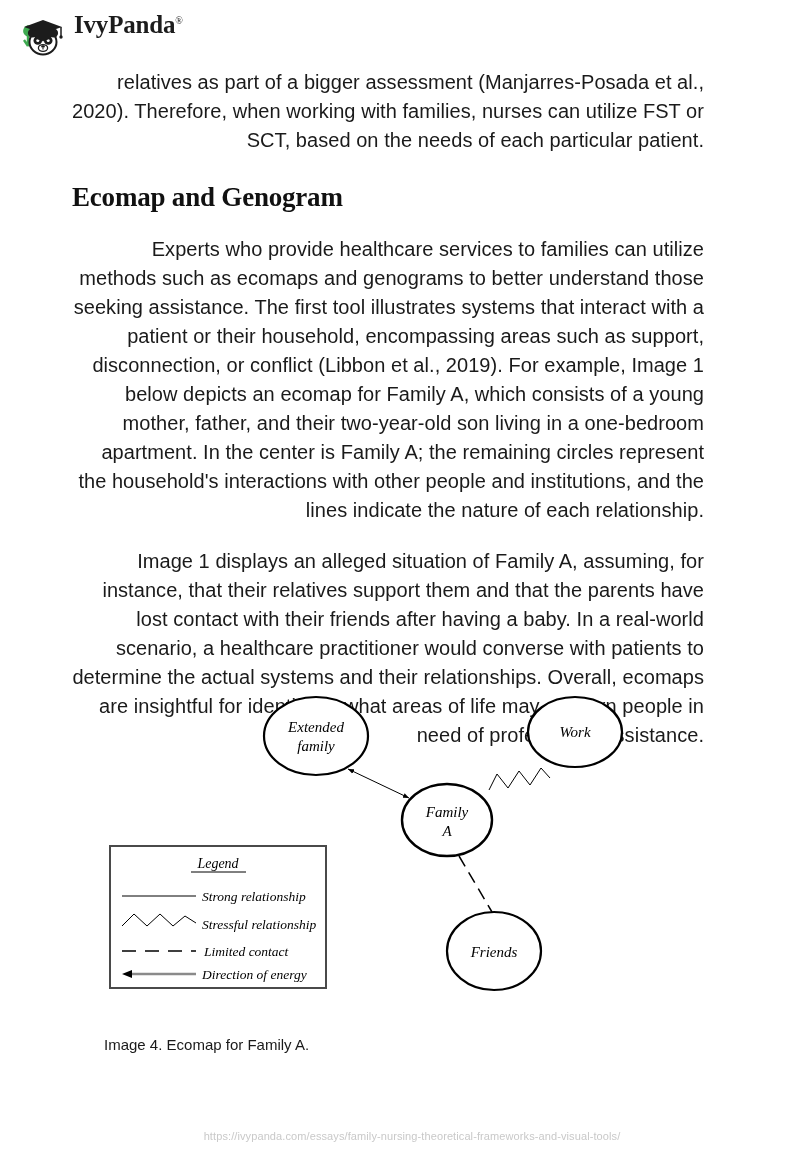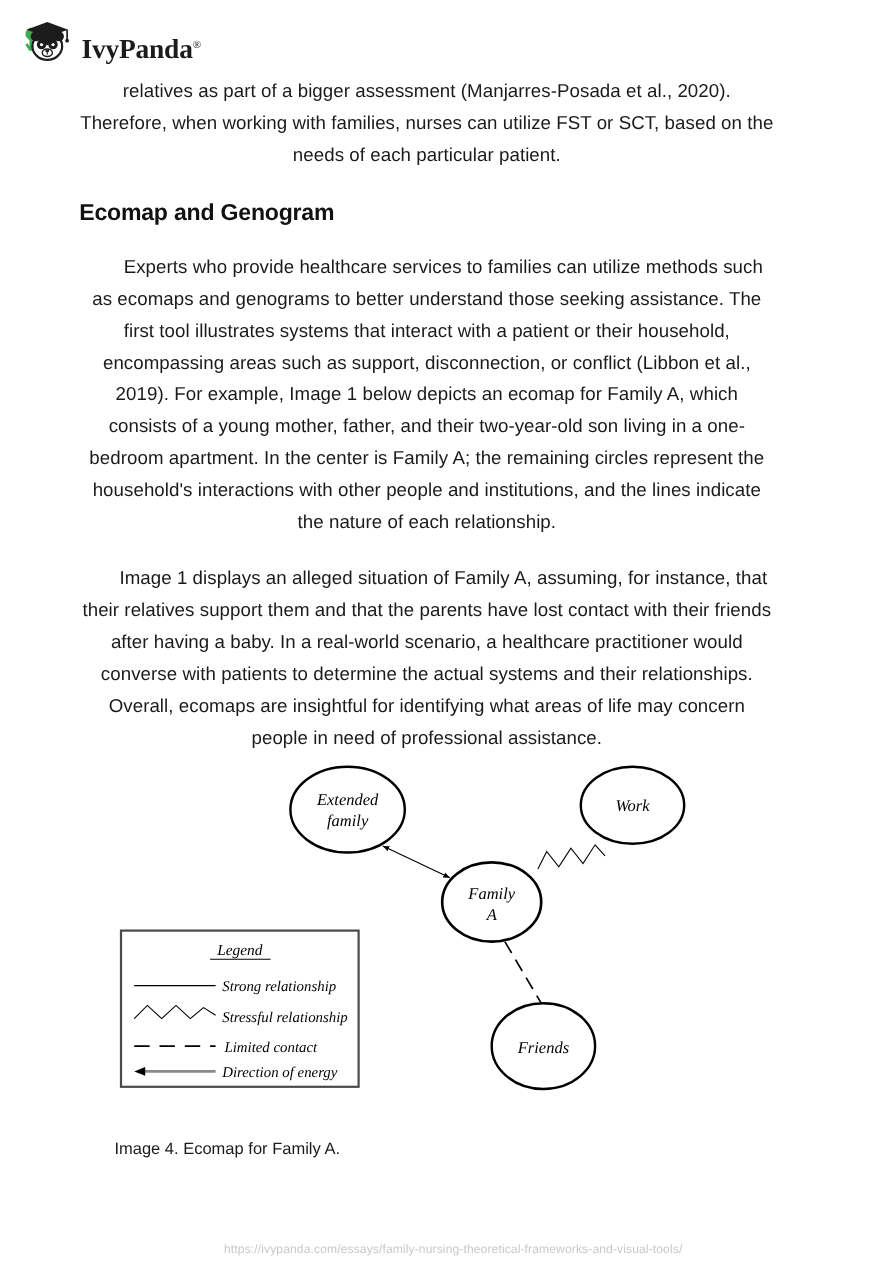--- a/index.html
+++ b/index.html
@@ -21,21 +21,21 @@
     position: absolute;
     top: 0; left: 0;
     width: 800px;
     height: 62px;
   }
   #brand-logo {
     position: absolute;
     left: 16px;
     top: 12px;
     display: flex;
-    align-items: flex-end;
+    align-items: flex-start;
     gap: 4px;
   }
   #brand-name {
     font-family: "Liberation Serif", serif;
     font-weight: bold;
     font-size: 25px;
     letter-spacing: -0.2px;
     color: #1c1c1c;
     line-height: 1;
     position: relative;
@@ -60,33 +60,33 @@
   
   #doc-body {
     position: absolute;
     left: 72px;
     top: 68px;
     width: 648px;
   }
   .para {
     font-family: "Liberation Sans Narrow", "Liberation Sans", sans-serif;
     font-stretch: condensed;
-    font-size: 17px;
+    font-size: 20px;
     line-height: 29px;
     color: #1a1a1a;
     margin: 0 16px 6px 0;
-    text-align: center;
+    text-align: right;
     letter-spacing: 0.05px;
   }
   .para.indent { text-indent: 30px; }
 
   h1.h-main {
-    font-family: Liberation Sans, sans-serif;
+    font-family: Liberation Serif, serif;
     font-weight: bold;
-    font-size: 21px;
+    font-size: 27px;
     color: #111;
     margin: 26px 0 0 0;
     line-height: 1.2;
     letter-spacing: -0.2px;
   }
   h2.h-sub {
     font-family: "Liberation Sans", sans-serif;
     font-weight: bold;
     font-size: 20.5px;
     color: #111;

